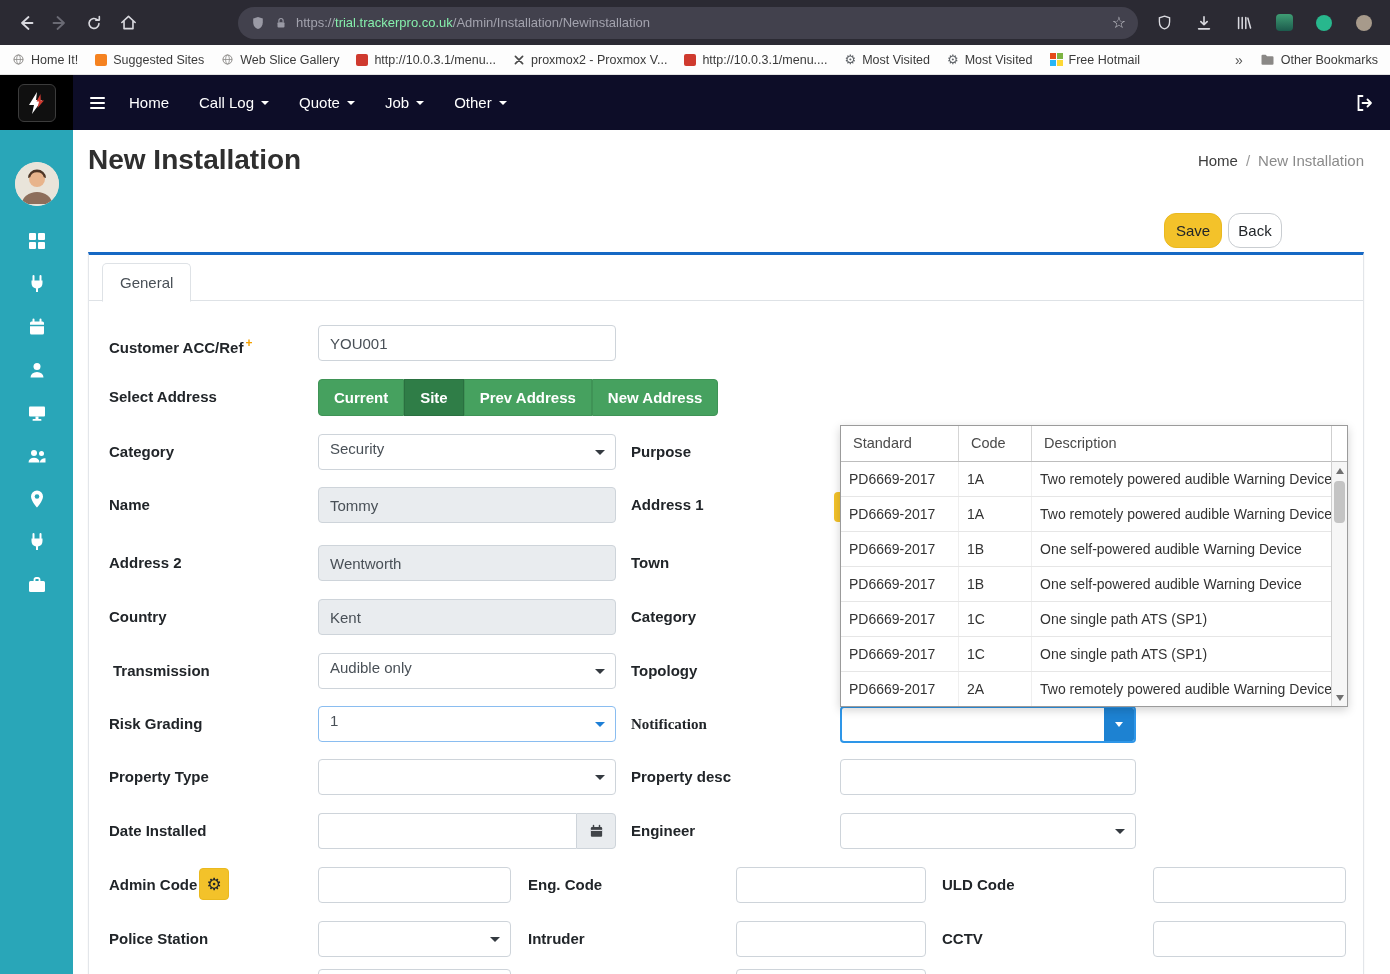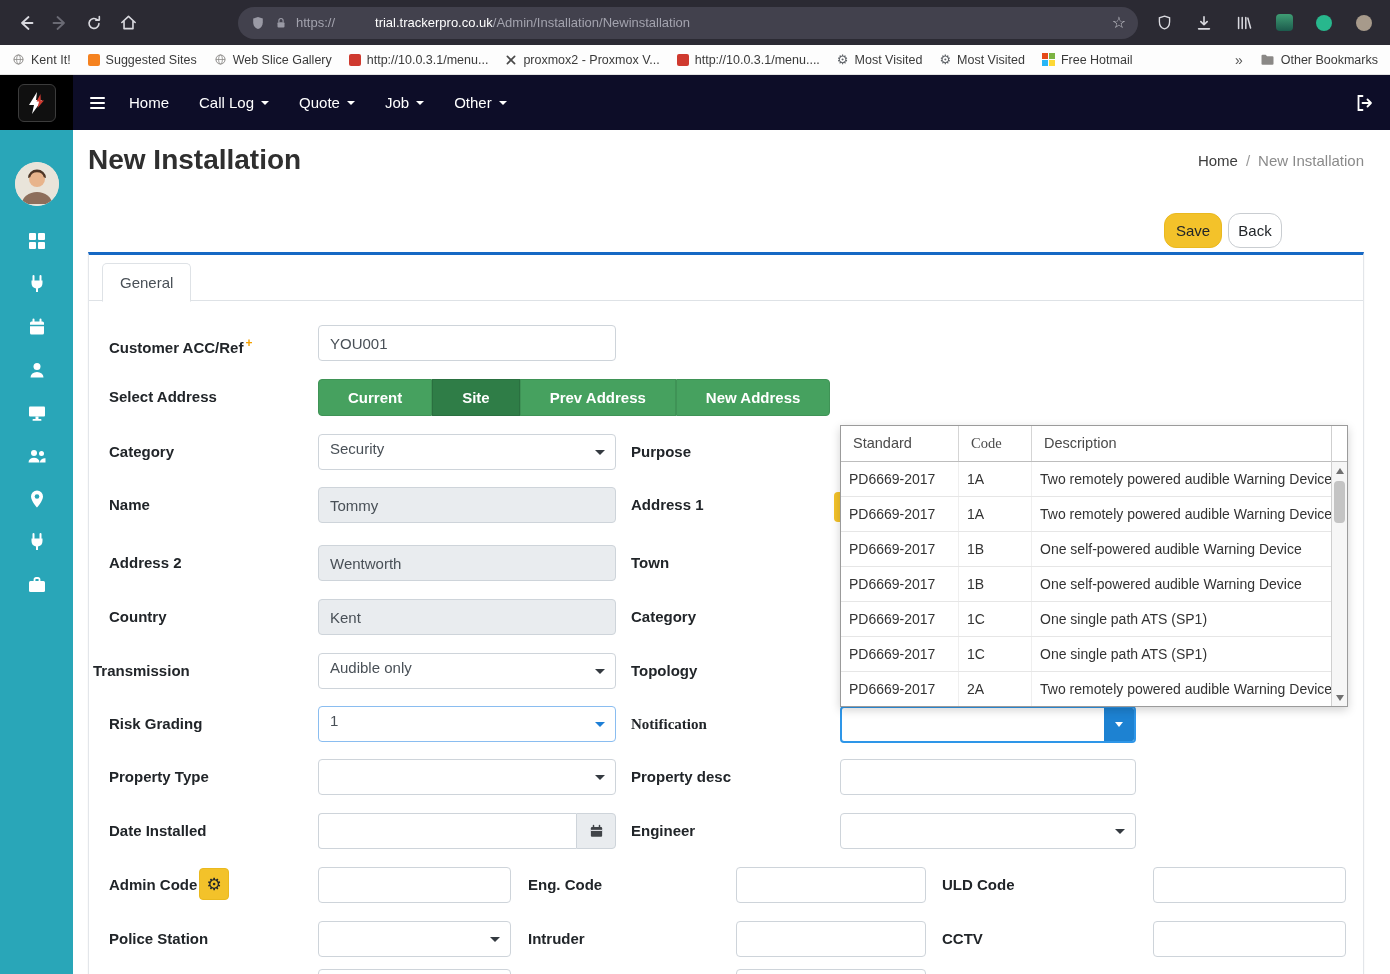--- a/index.html
+++ b/index.html
@@ -8,21 +8,21 @@
 
   
   .chrome { position:absolute; left:0; top:0; width:1390px; height:45px; background:#2b2a33;
             display:flex; align-items:center; padding:0 10px; color:#d3d3da; }
   .tbtn { width:32px; height:32px; border-radius:4px; display:flex; align-items:center;
           justify-content:center; color:#d9d9df; flex:0 0 auto; margin-right:2px; }
   .tbtn.disabled { color:#6a6a74; }
   .urlbar { height:32px; width:900px; margin-left:92px; margin-right:10px; background:#42414d;
             border-radius:16px; display:flex; align-items:center; padding:0 12px; gap:8px; flex:0 0 auto; }
   .url-text { font-size:13px; white-space:nowrap; overflow:hidden; }
-  .u-dim { color:#a3a3ae; } .u-bright { color:#ffffff;margin-left:40px; }
+  .u-dim { color:#a3a3ae; } .u-bright { color:#86efac; }
   .star-glyph { margin-left:auto; font-size:16px; color:#c6c6cd; line-height:1; }
   .right-icons { display:flex; align-items:center; gap:6px; margin-left:auto; }
   .ext-sq { width:17px; height:17px; border-radius:4px; background:linear-gradient(#3f9d74,#1c5a4c); display:inline-block; }
   .ext-circle-green { width:16px; height:16px; border-radius:50%; background:#28b78d; display:inline-block; }
   .ext-circle-grey { width:16px; height:16px; border-radius:50%; background:#a79a8b; display:inline-block; }
   .hbars i { display:block; width:15px; height:2px; background:currentColor; margin:3px 0; border-radius:1px; }
 
   
   .bookmarks { position:absolute; left:0; top:45px; width:1390px; height:30px; background:#fdfdfd;
                border-bottom:1px solid #e2e2e2; display:flex; align-items:center; padding:0 12px;
@@ -80,21 +80,21 @@
   .finput.disabled { background:#e9ecef; }
   .fselect { position:absolute; height:36px; border:1px solid #ced4da; border-radius:4px; background:#fff;
              font-size:15px; color:#495057; padding:0 26px 8px 11px; display:flex; align-items:center; }
   .chev { position:absolute; right:10px; top:15px; width:0; height:0;
           border-left:5px solid transparent; border-right:5px solid transparent; border-top:5px solid #343a40; }
   .blue-sel { border-color:#8abdf0; }
   .blue-sel .chev { border-top-color:#1d7fd6; }
 
   .addr-group { position:absolute; left:229px; top:124px; display:flex; height:37px; }
   .addr-btn { background:#46a15f; border:1px solid #3f9356; color:#fff; font-size:15px; font-weight:700;
-              display:flex; align-items:center; padding:0 29px; cursor:pointer; }
+              display:flex; align-items:center; padding:0 15px; cursor:pointer; }
   .addr-btn:first-child { border-radius:4px 0 0 4px; }
   .addr-btn:last-child { border-radius:0 4px 4px 0; }
   .addr-btn.active { background:#2f7d47; border-color:#2a7040; }
 
   .date-wrap { position:absolute; left:229px; top:558px; width:298px; height:36px; display:flex; }
   .date-field { flex:1; border:1px solid #ced4da; border-right:none; border-radius:4px 0 0 4px; background:#fff; }
   .date-btn { width:40px; border:1px solid #ced4da; border-radius:0 4px 4px 0; background:#e9ecef;
               display:flex; align-items:center; justify-content:center; cursor:pointer; }
 
   .gear-btn { position:absolute; left:110px; top:613px; width:30px; height:32px; background:#f3c22a;
@@ -110,21 +110,21 @@
 
   .peek { position:absolute; left:745px; top:237px; width:10px; height:30px; background:#f3c22a;
           border-radius:4px 0 0 4px; z-index:10; }
 
   
   .dd-panel { position:absolute; left:751px; top:170px; width:508px; height:282px; background:#fff;
               border:1px solid #9b9b9b; z-index:30; box-shadow:0 3px 9px rgba(0,0,0,.18); display:flex; }
   .dd-table { flex:1; overflow:hidden; }
   .dd-head { display:flex; height:36px; border-bottom:1px solid #bdbdbd; }
   .dd-hcell { font-size:14.5px; color:#4a4a4a; line-height:35px; padding-left:12px; border-right:1px solid #d5d5d5; }
-  .dd-hcell.c1 { width:118px; } .dd-hcell.c2 { width:73px;font-family:Liberation Serif, serif; } .dd-hcell.c3 { flex:1; border-right:none; }
+  .dd-hcell.c1 { width:118px; } .dd-hcell.c2 { width:73px; } .dd-hcell.c3 { flex:1; border-right:none; }
   .dd-row { display:flex; height:35px; border-bottom:1px solid #e6e6e6; cursor:pointer; }
   .dd-cell { font-size:14px; color:#333; line-height:34px; padding-left:8px; white-space:nowrap;
              overflow:hidden; border-right:1px solid #efefef; }
   .dd-cell.c1 { width:118px; } .dd-cell.c2 { width:73px; } .dd-cell.c3 { flex:1; border-right:none; }
   .dd-scroll { width:16px; border-left:1px solid #cfcfcf; background:#f6f6f6; display:flex; flex-direction:column; }
   .sb-head { height:36px; background:#fff; border-bottom:1px solid #bdbdbd; }
   .sb-arrow { height:17px; display:flex; align-items:center; justify-content:center; cursor:pointer; }
   .tri-up { width:0; height:0; border-left:4px solid transparent; border-right:4px solid transparent;
             border-bottom:6px solid #707070; }
   .tri-down { width:0; height:0; border-left:4px solid transparent; border-right:4px solid transparent;
@@ -200,21 +200,21 @@
   </div>
 </div>
 
 <div class="bookmarks">
   <div class="bookmark">
     <svg width="13" height="13" viewBox="0 0 20 20">
         <circle cx="10" cy="10" r="7" fill="none" stroke="#8a8886" stroke-width="1.5"></circle>
         <ellipse cx="10" cy="10" rx="3" ry="7" fill="none" stroke="#8a8886" stroke-width="1.2"></ellipse>
         <path d="M3 10 h14" stroke="#8a8886" stroke-width="1.2"></path>
       </svg>
-    <span>Kent It!</span>
+    <span>Home It!</span>
   </div>
   <div class="bookmark">
     <span class="bm-sq" style="background:#f58220"></span>
     <span>Suggested Sites</span>
   </div>
   <div class="bookmark">
     <svg width="13" height="13" viewBox="0 0 20 20">
         <circle cx="10" cy="10" r="7" fill="none" stroke="#8a8886" stroke-width="1.5"></circle>
         <ellipse cx="10" cy="10" rx="3" ry="7" fill="none" stroke="#8a8886" stroke-width="1.2"></ellipse>
         <path d="M3 10 h14" stroke="#8a8886" stroke-width="1.2"></path>
@@ -408,21 +408,21 @@
 
     <div class="flabel" style="left:20px; top:232px;">Name</div>
     <div class="finput disabled" style="left:229px; top:232px; width:298px;">Tommy</div>
 
     <div class="flabel" style="left:20px; top:290px;">Address 2</div>
     <div class="finput disabled" style="left:229px; top:290px; width:298px;">Wentworth</div>
 
     <div class="flabel" style="left:20px; top:344px;">Country</div>
     <div class="finput disabled" style="left:229px; top:344px; width:298px;">Kent</div>
 
-    <div class="flabel" style="left:4px; top:398px;">Transmission</div>
+    <div class="flabel" style="left:24px; top:398px;">Transmission</div>
     <div class="fselect" style="left:229px; top:398px; width:298px;">
         <span>Audible only</span>
         <span class="chev"></span>
       </div>
 
     <div class="flabel" style="left:20px; top:451px;">Risk Grading</div>
     <div class="fselect blue-sel" style="left:229px; top:451px; width:298px;">
         <span>1</span>
         <span class="chev"></span>
       </div>

